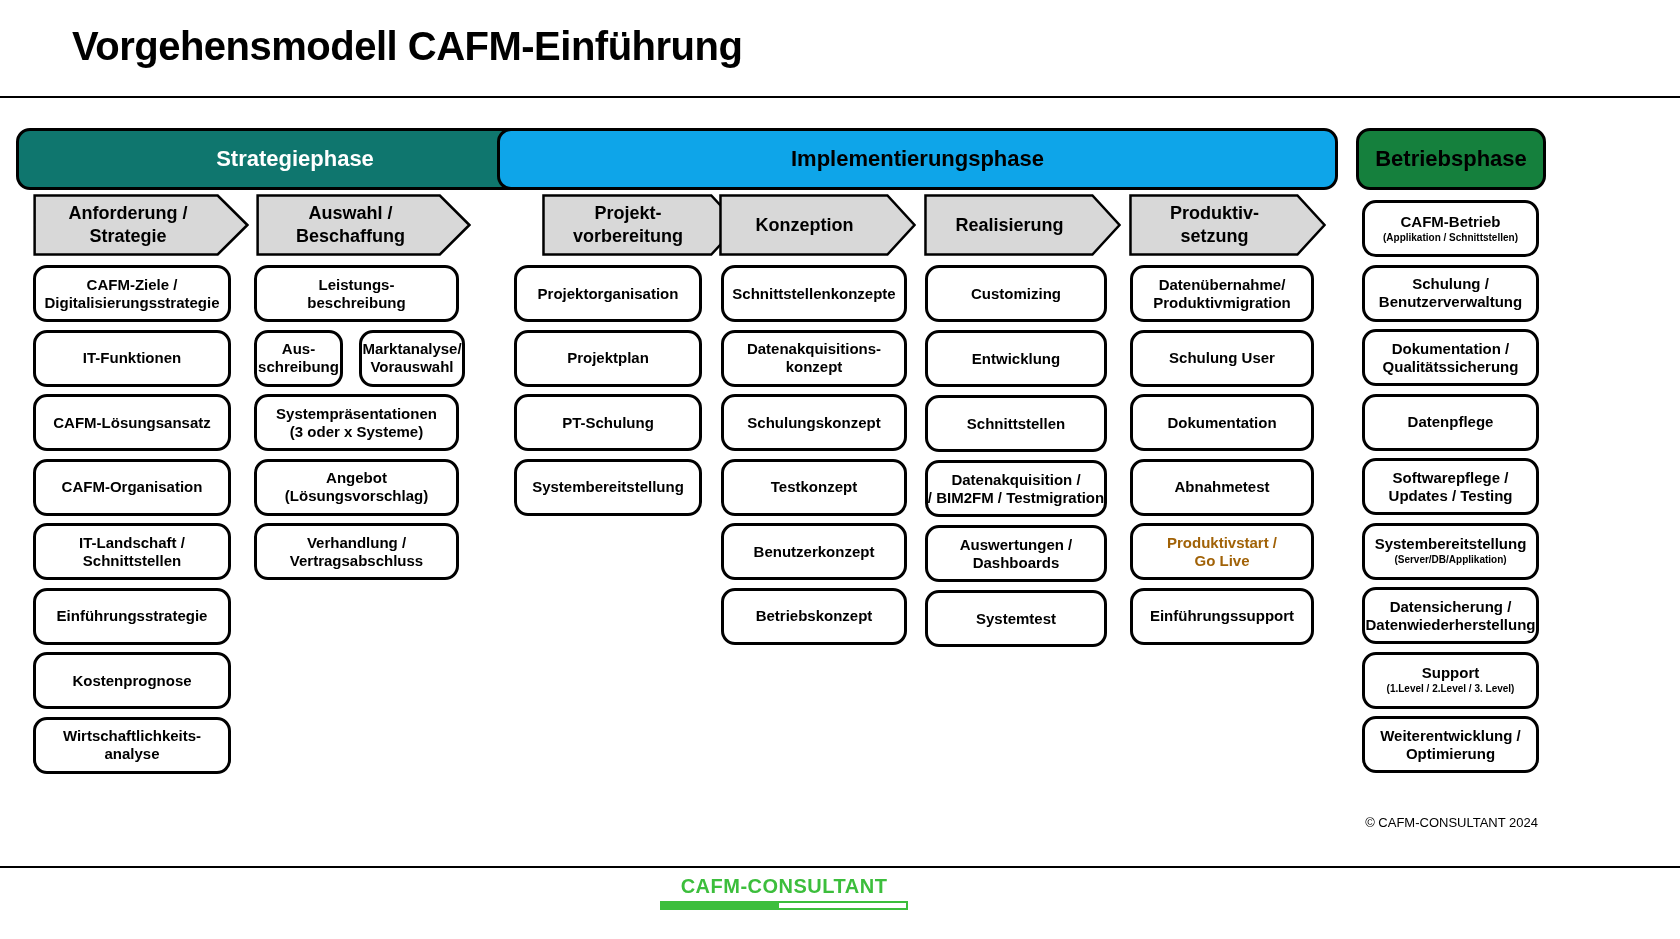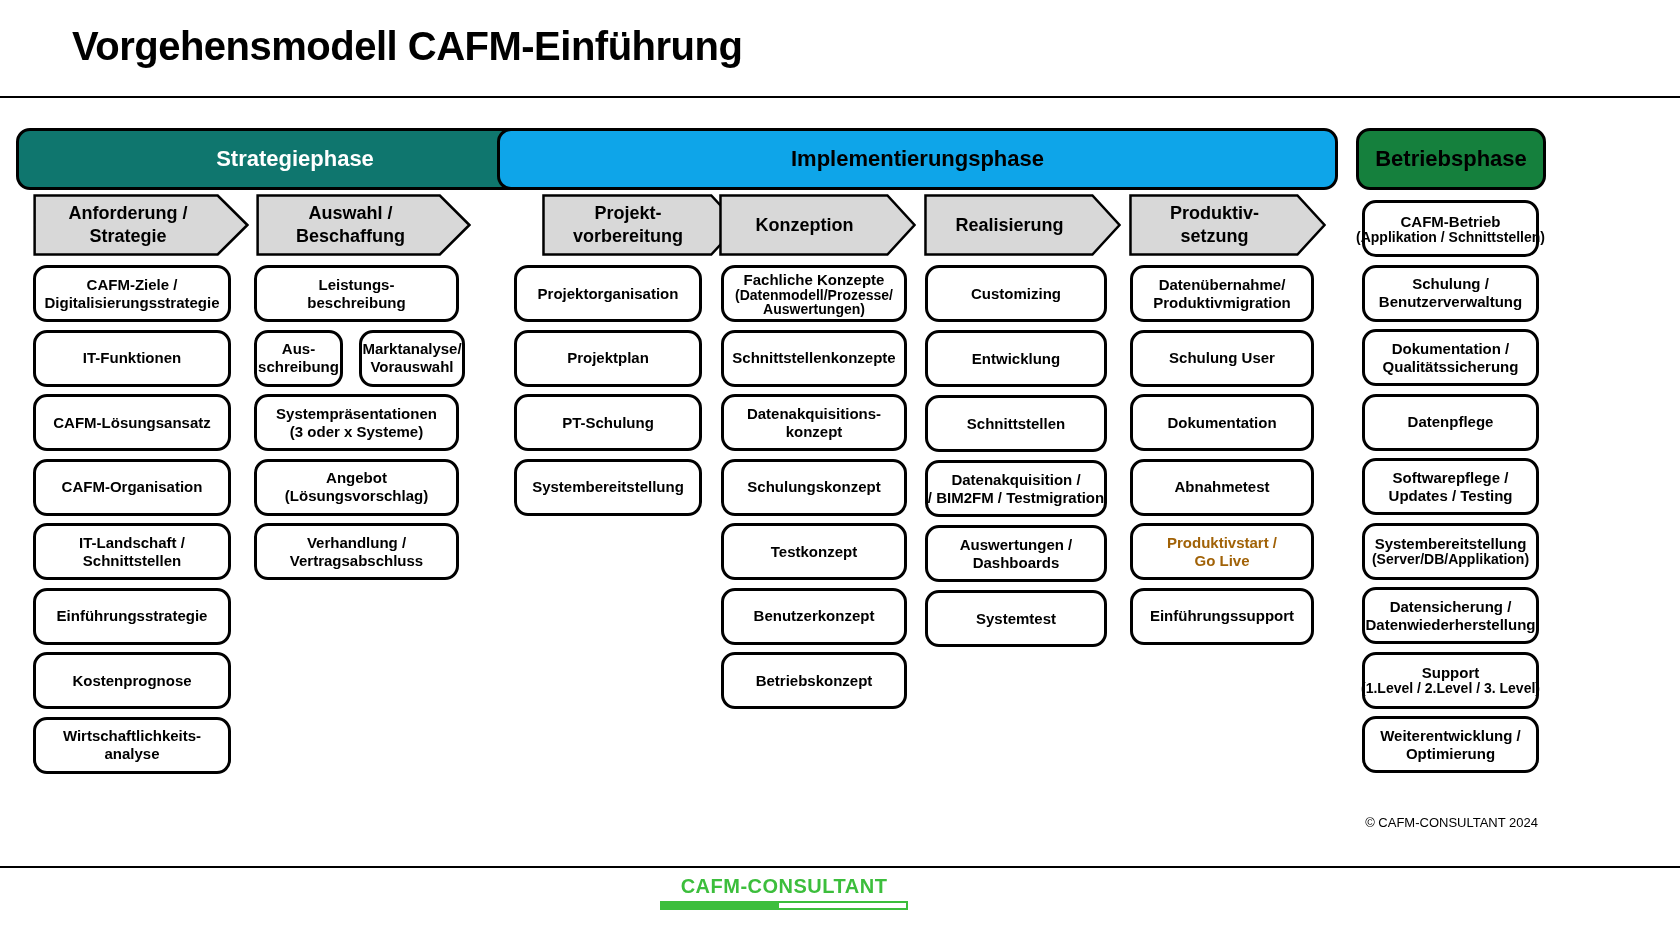--- a/index.html
+++ b/index.html
@@ -39,21 +39,21 @@
   .boxrow { display:flex; flex-direction:row; gap:16px; }
   .box {
     height:57px; box-sizing:border-box; background:#fff;
     border:3px solid #000; border-radius:14px; flex:0 0 auto;
     display:flex; flex-direction:column; align-items:center; justify-content:center;
     text-align:center; font-weight:bold; font-size:15px; line-height:18px;
     padding:0 2px;
   }
   .box .lbl { white-space:pre-line; }
   .box.wide .lbl { white-space:pre; }
-  .box .sub { white-space:pre; font-size:14px; line-height:13.5px; font-weight:bold; }
+  .box .sub { white-space:pre; font-size:10px; line-height:13.5px; font-weight:bold; }
   .box.golive .lbl { color:#a16207; }
 
   .copyright { position:absolute; top:815px; right:142px; font-size:13px; }
 
   .logo { position:absolute; left:660px; top:872px; width:248px; text-align:center; color:#3CBE3C; }
   .logo-title { font-size:20px; font-weight:bold; letter-spacing:0.5px; line-height:28px; }
   .logo-bar { position:relative; height:9px; border:2px solid #3CBE3C; box-sizing:border-box; margin-top:1px; }
   .logo-bar-fill { position:absolute; left:0; top:0; bottom:0; width:48%; background:#3CBE3C; }
 </style>
 </head>
@@ -184,25 +184,20 @@
     <div class="box">
         <span class="lbl">PT-Schulung</span>
       </div>
     <div class="box">
         <span class="lbl">Systembereitstellung</span>
       </div>
   </div>
 
   <div class="col" style="left:721px;width:186px;">
     <div class="box">
-      <span class="lbl">Fachliche Konzepte</span>
-      <span class="sub">(Datenmodell/Prozesse/
-Auswertungen)</span>
-    </div>
-    <div class="box">
         <span class="lbl">Schnittstellenkonzepte</span>
       </div>
     <div class="box">
         <span class="lbl">Datenakquisitions-
 konzept</span>
       </div>
     <div class="box">
         <span class="lbl">Schulungskonzept</span>
       </div>
     <div class="box">

